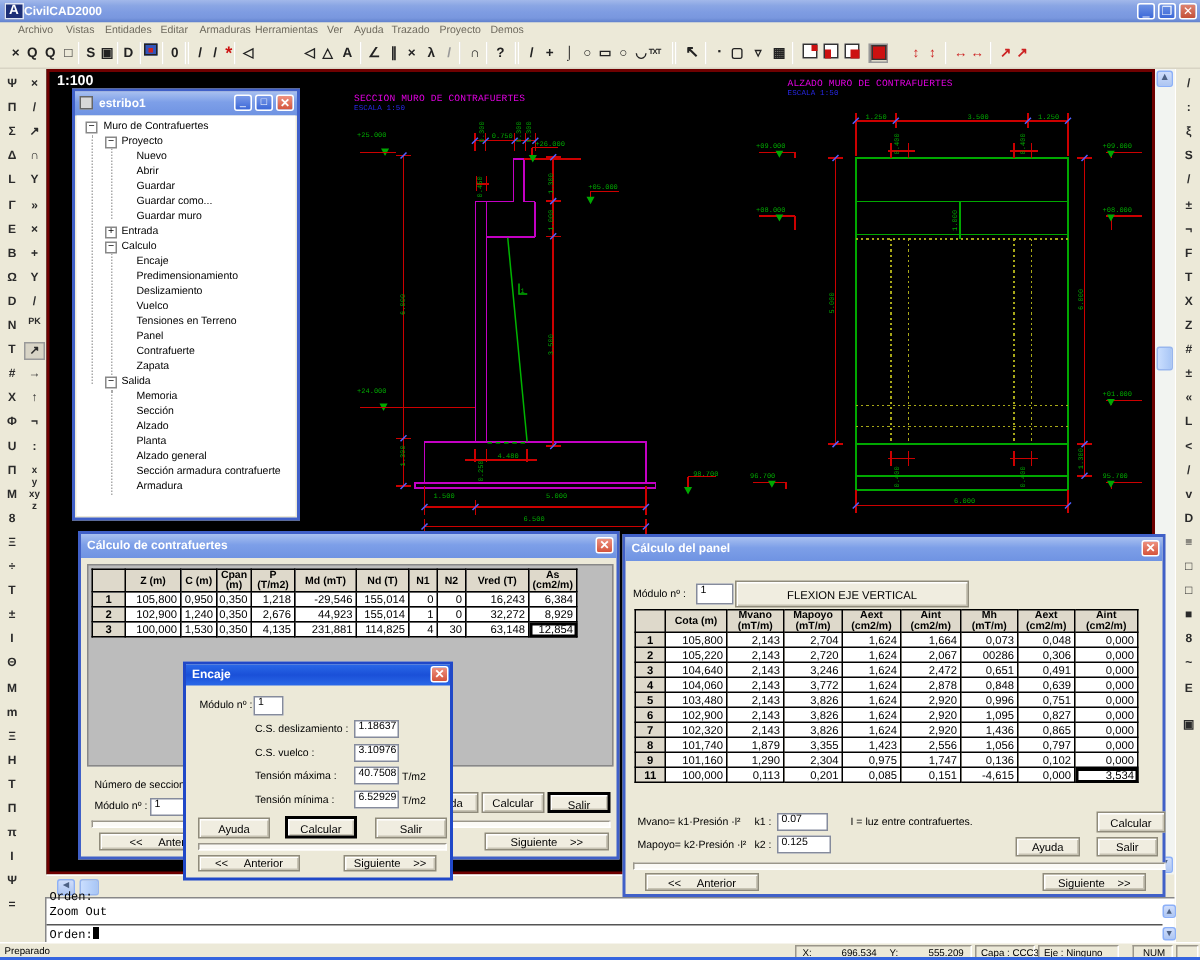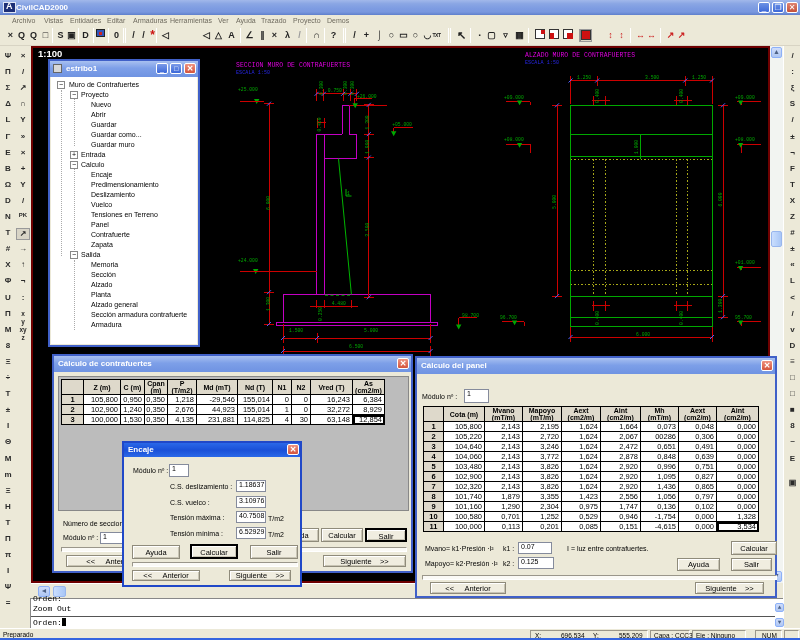--- a/index.html
+++ b/index.html
@@ -513,38 +513,39 @@
   <div class="btn" style="left:269px; top:199px; width:83px; height:12px; line-height:11px;">Siguiente&nbsp;&nbsp;&nbsp;&nbsp;&gt;&gt;</div>
 </div>
 
 <div class="win" id="wpanel" style="left:415px; top:356px; width:362px; height:242px;">
   <div class="wtitle">
     <span class="wtext">Cálculo del panel</span>
     <span class="closebtn">✕</span>
   </div>
   <div class="lbl" style="left:5px; top:35px;">Módulo nº :</div>
   <div class="edit" style="left:47px; top:31px; width:25px; height:14px;">1</div>
+  <div class="btn" style="left:73px; top:29px; width:156px; height:18px; line-height:17px;">FLEXION EJE VERTICAL</div>
   <table class="grid" style="left:6px; top:48px;">
     <tbody>
         <tr>
       <td class="h" style="width:20px;">&nbsp;</td>
       <td class="h" style="width:41px;">Cota (m)</td>
       <td class="h" style="width:38px;">Mvano<br>(mT/m)</td>
       <td class="h" style="width:39px;">Mapoyo<br>(mT/m)</td>
       <td class="h" style="width:39px;">Aext<br>(cm2/m)</td>
       <td class="h" style="width:40px;">Aint<br>(cm2/m)</td>
       <td class="h" style="width:38px;">Mh<br>(mT/m)</td>
       <td class="h" style="width:38px;">Aext<br>(cm2/m)</td>
       <td class="h" style="width:42px;">Aint<br>(cm2/m)</td>
     </tr>
     <tr>
           <td class="rn">1</td>
           <td>105,800</td>
           <td>2,143</td>
-          <td>2,195</td>
+          <td>2,704</td>
           <td>1,624</td>
           <td>1,664</td>
           <td>0,073</td>
           <td>0,048</td>
           <td>0,000</td>
         </tr>
     <tr>
           <td class="rn">2</td>
           <td>105,220</td>
           <td>2,143</td>
@@ -624,31 +625,20 @@
     <tr>
           <td class="rn">9</td>
           <td>101,160</td>
           <td>1,290</td>
           <td>2,304</td>
           <td>0,975</td>
           <td>1,747</td>
           <td>0,136</td>
           <td>0,102</td>
           <td>0,000</td>
-        </tr>
-    <tr>
-          <td class="rn">10</td>
-          <td>100,580</td>
-          <td>0,701</td>
-          <td>1,252</td>
-          <td>0,529</td>
-          <td>0,946</td>
-          <td>-1,754</td>
-          <td>0,000</td>
-          <td>1,328</td>
         </tr>
     <tr>
           <td class="rn">11</td>
           <td>100,000</td>
           <td>0,113</td>
           <td>0,201</td>
           <td>0,085</td>
           <td>0,151</td>
           <td>-4,615</td>
           <td>0,000</td>

